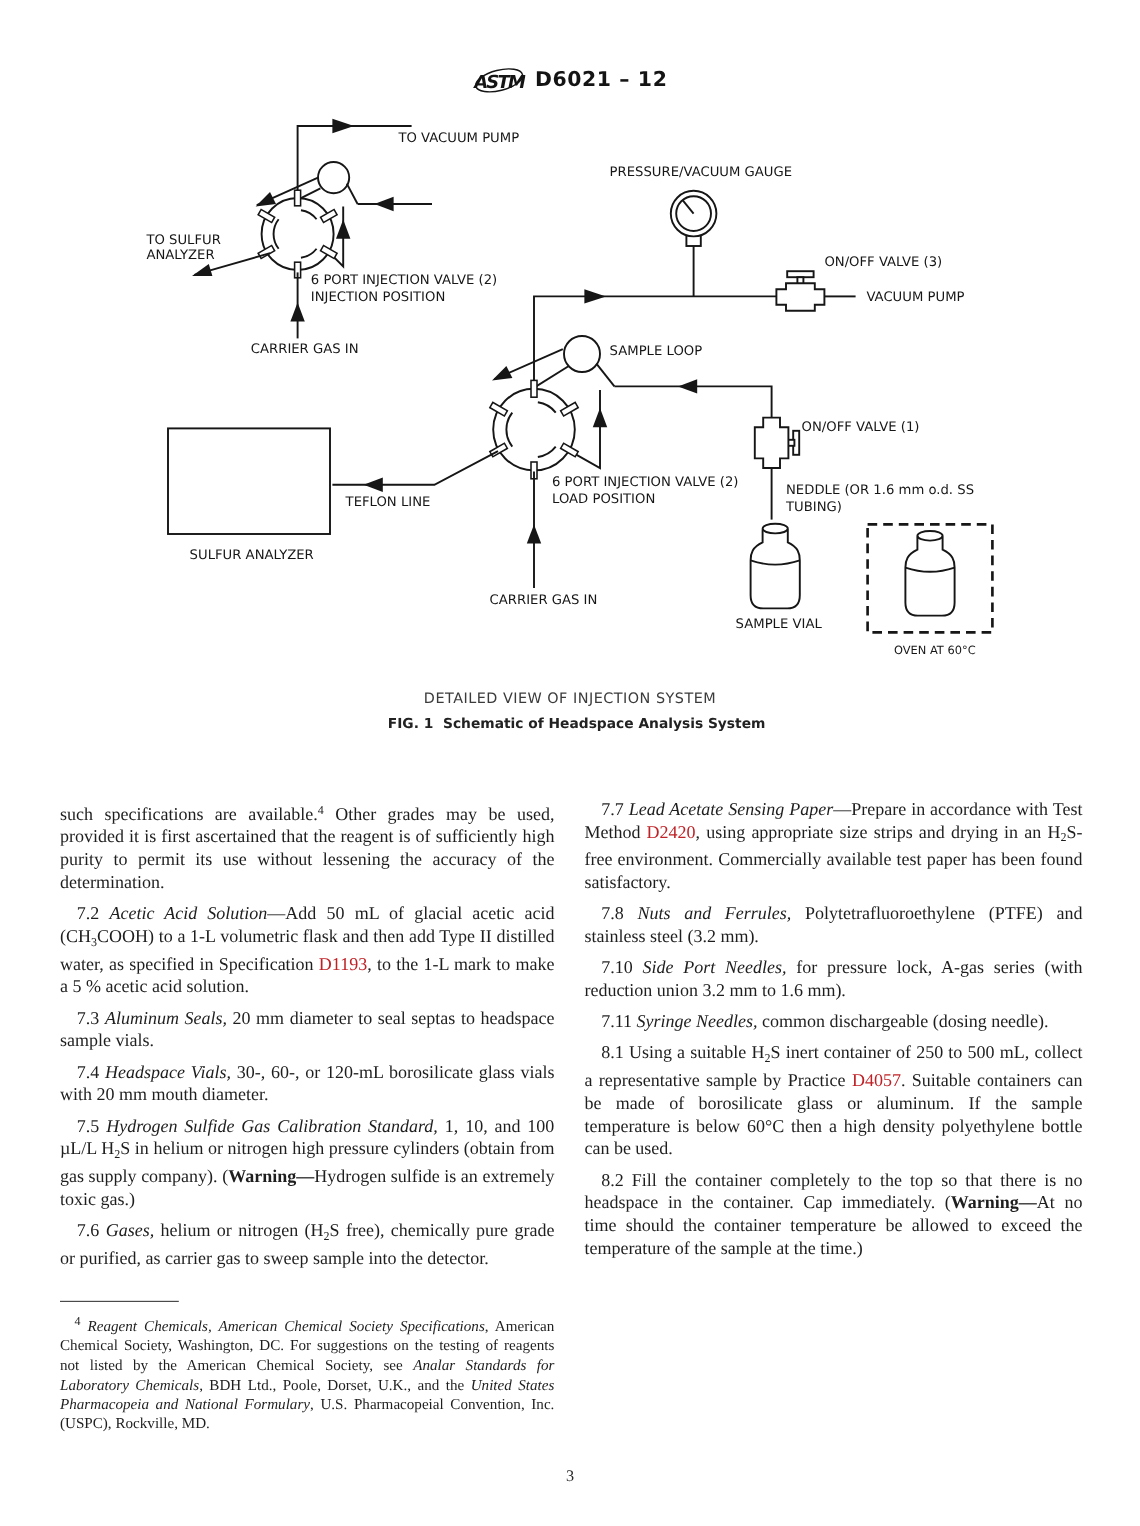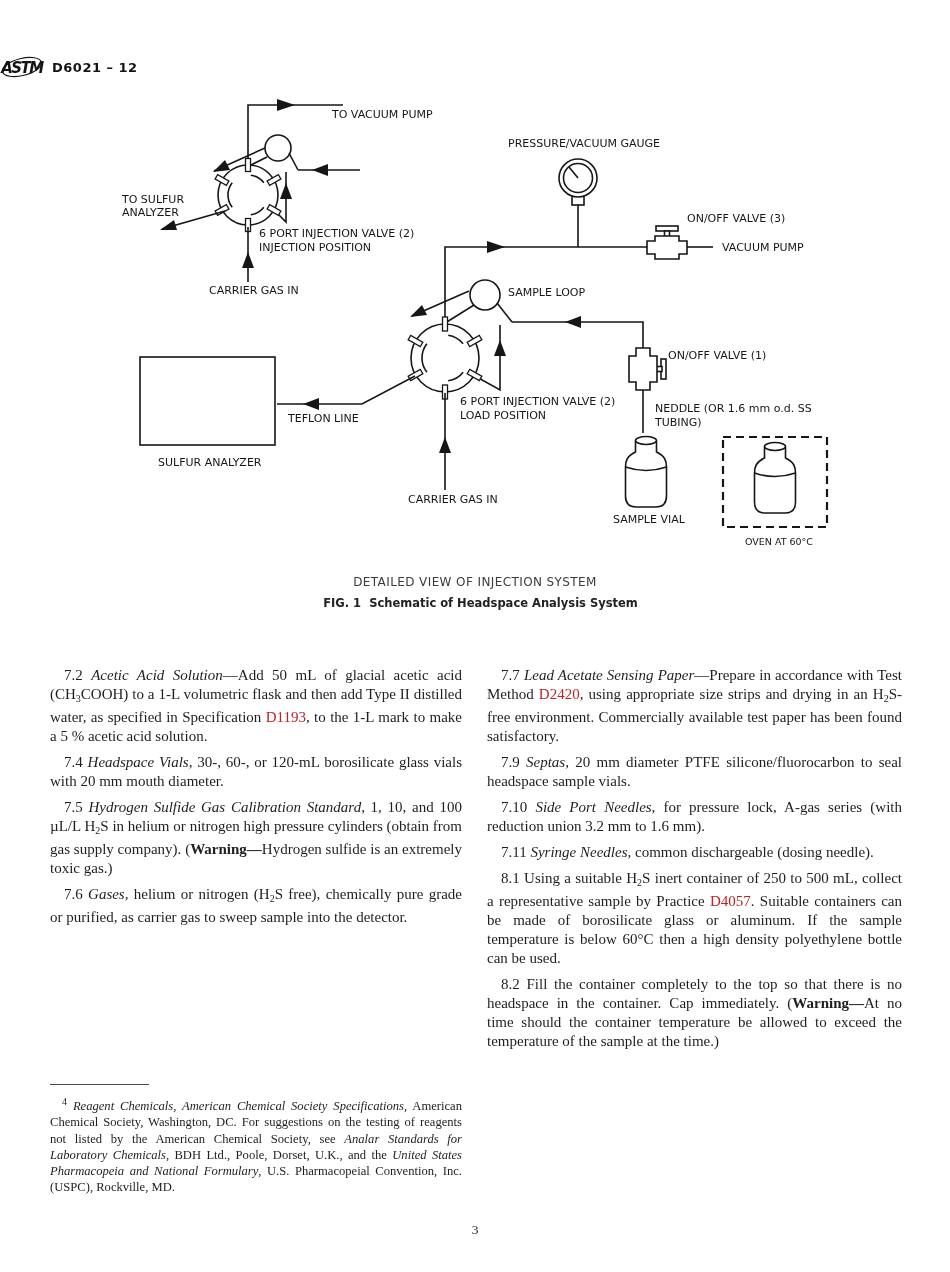--- a/index.html
+++ b/index.html
@@ -2,22 +2,22 @@
 <html><head>
 <meta charset="utf-8">
 <style>
   html,body{margin:0;padding:0;}
   body{
     width:950px;height:1272px;position:relative;background:#ffffff;
     font-family:"Liberation Serif","DejaVu Serif",serif;color:#1e1e1e;
     -webkit-font-smoothing:antialiased;
   }
   
-  .page-header{position:absolute;top:47px;left:0;right:0;display:flex;align-items:center;gap:8px;}
-  .doc-code{font-family:"DejaVu Sans","Liberation Sans",sans-serif;font-weight:bold;font-size:13px;letter-spacing:.5px;color:#141414;}
+  .page-header{position:absolute;top:47px;left:0;right:0;display:flex;align-items:center;justify-content:center;gap:8px;}
+  .doc-code{font-family:"DejaVu Sans","Liberation Sans",sans-serif;font-weight:bold;font-size:17px;letter-spacing:.5px;color:#141414;}
   
   .diagram{position:absolute;top:90px;left:0;}
   .dl{font-family:"DejaVu Sans","Liberation Sans",sans-serif;font-size:11px;fill:#161616;}
   .dls{font-family:"DejaVu Sans","Liberation Sans",sans-serif;font-size:9.5px;fill:#161616;}
   .ln{stroke:#161616;stroke-width:1.6;fill:none;}
   .shape{stroke:#161616;stroke-width:1.6;fill:#ffffff;}
   .port{stroke:#161616;stroke-width:1.3;fill:#ffffff;}
   .arr{fill:#161616;stroke:none;}
   .cap1{position:absolute;top:575px;left:0;right:0;text-align:center;
     font-family:"DejaVu Sans","Liberation Sans",sans-serif;font-size:12px;letter-spacing:.4px;color:#3b3b3b;}
@@ -181,28 +181,30 @@
     </g>
     <text class="dls" x="745" y="545">OVEN AT 60°C</text>
   </g>
 </svg>
 
 <div class="cap1">DETAILED VIEW OF INJECTION SYSTEM</div>
 <div class="cap2">FIG. 1  Schematic of Headspace Analysis System</div>
 
 <main class="content">
   <div class="col">
+      <p class="para"><span>such specifications are available.</span><span class="sup">4</span><span> Other grades may be used, provided it is first ascertained that the reagent is of sufficiently high purity to permit its use without lessening the accuracy of the determination.</span></p>
       <p class="para indent"><span>7.2 </span><span class="i">Acetic Acid Solution</span><span>—Add 50 mL of glacial acetic acid (CH</span><span class="sub">3</span><span>COOH) to a 1-L volumetric flask and then add Type II distilled water, as specified in Specification </span><a class="link">D1193</a><span>, to the 1-L mark to make a 5 % acetic acid solution.</span></p>
+      <p class="para indent"><span>7.3 </span><span class="i">Aluminum Seals,</span><span> 20 mm diameter to seal septas to headspace sample vials.</span></p>
       <p class="para indent"><span>7.4 </span><span class="i">Headspace Vials,</span><span> 30-, 60-, or 120-mL borosilicate glass vials with 20 mm mouth diameter.</span></p>
       <p class="para indent"><span>7.5 </span><span class="i">Hydrogen Sulfide Gas Calibration Standard,</span><span> 1, 10, and 100 µL/L H</span><span class="sub">2</span><span>S in helium or nitrogen high pressure cylinders (obtain from gas supply company). (</span><span class="b">Warning—</span><span>Hydrogen sulfide is an extremely toxic gas.)</span></p>
       <p class="para indent"><span>7.6 </span><span class="i">Gases,</span><span> helium or nitrogen (H</span><span class="sub">2</span><span>S free), chemically pure grade or purified, as carrier gas to sweep sample into the detector.</span></p>
     </div>
   <div class="col right">
       <p class="para indent"><span>7.7 </span><span class="i">Lead Acetate Sensing Paper</span><span>—Prepare in accordance with Test Method </span><a class="link">D2420</a><span>, using appropriate size strips and drying in an H</span><span class="sub">2</span><span>S-free environment. Commercially available test paper has been found satisfactory.</span></p>
-      <p class="para indent"><span>7.9 </span><span class="i">Septas,</span><span> 20 mm diameter PTFE silicone/fluorocarbon to seal headspace sample vials.</span></p>
+      <p class="para indent"><span>7.8 </span><span class="i">Nuts and Ferrules,</span><span> Polytetrafluoroethylene (PTFE) and stainless steel (3.2 mm).</span></p>
       <p class="para indent"><span>7.10 </span><span class="i">Side Port Needles,</span><span> for pressure lock, A-gas series (with reduction union 3.2 mm to 1.6 mm).</span></p>
       <p class="para indent"><span>7.11 </span><span class="i">Syringe Needles,</span><span> common dischargeable (dosing needle).</span></p>
       <p class="para indent"><span>8.1 Using a suitable H</span><span class="sub">2</span><span>S inert container of 250 to 500 mL, collect a representative sample by Practice </span><a class="link">D4057</a><span>. Suitable containers can be made of borosilicate glass or aluminum. If the sample temperature is below 60°C then a high density polyethylene bottle can be used.</span></p>
       <p class="para indent"><span>8.2 Fill the container completely to the top so that there is no headspace in the container. Cap immediately. (</span><span class="b">Warning—</span><span>At no time should the container temperature be allowed to exceed the temperature of the sample at the time.)</span></p>
     </div>
 </main>
 
 <div class="footnote">
   <div class="fn-rule"></div>
   <p class="fn-text"><span class="sup">4</span><span> </span><span class="i">Reagent Chemicals, American Chemical Society Specifications</span><span>, American Chemical Society, Washington, DC. For suggestions on the testing of reagents not listed by the American Chemical Society, see </span><span class="i">Analar Standards for Laboratory Chemicals</span><span>, BDH Ltd., Poole, Dorset, U.K., and the </span><span class="i">United States Pharmacopeia and National Formulary</span><span>, U.S. Pharmacopeial Convention, Inc. (USPC), Rockville, MD.</span></p>

